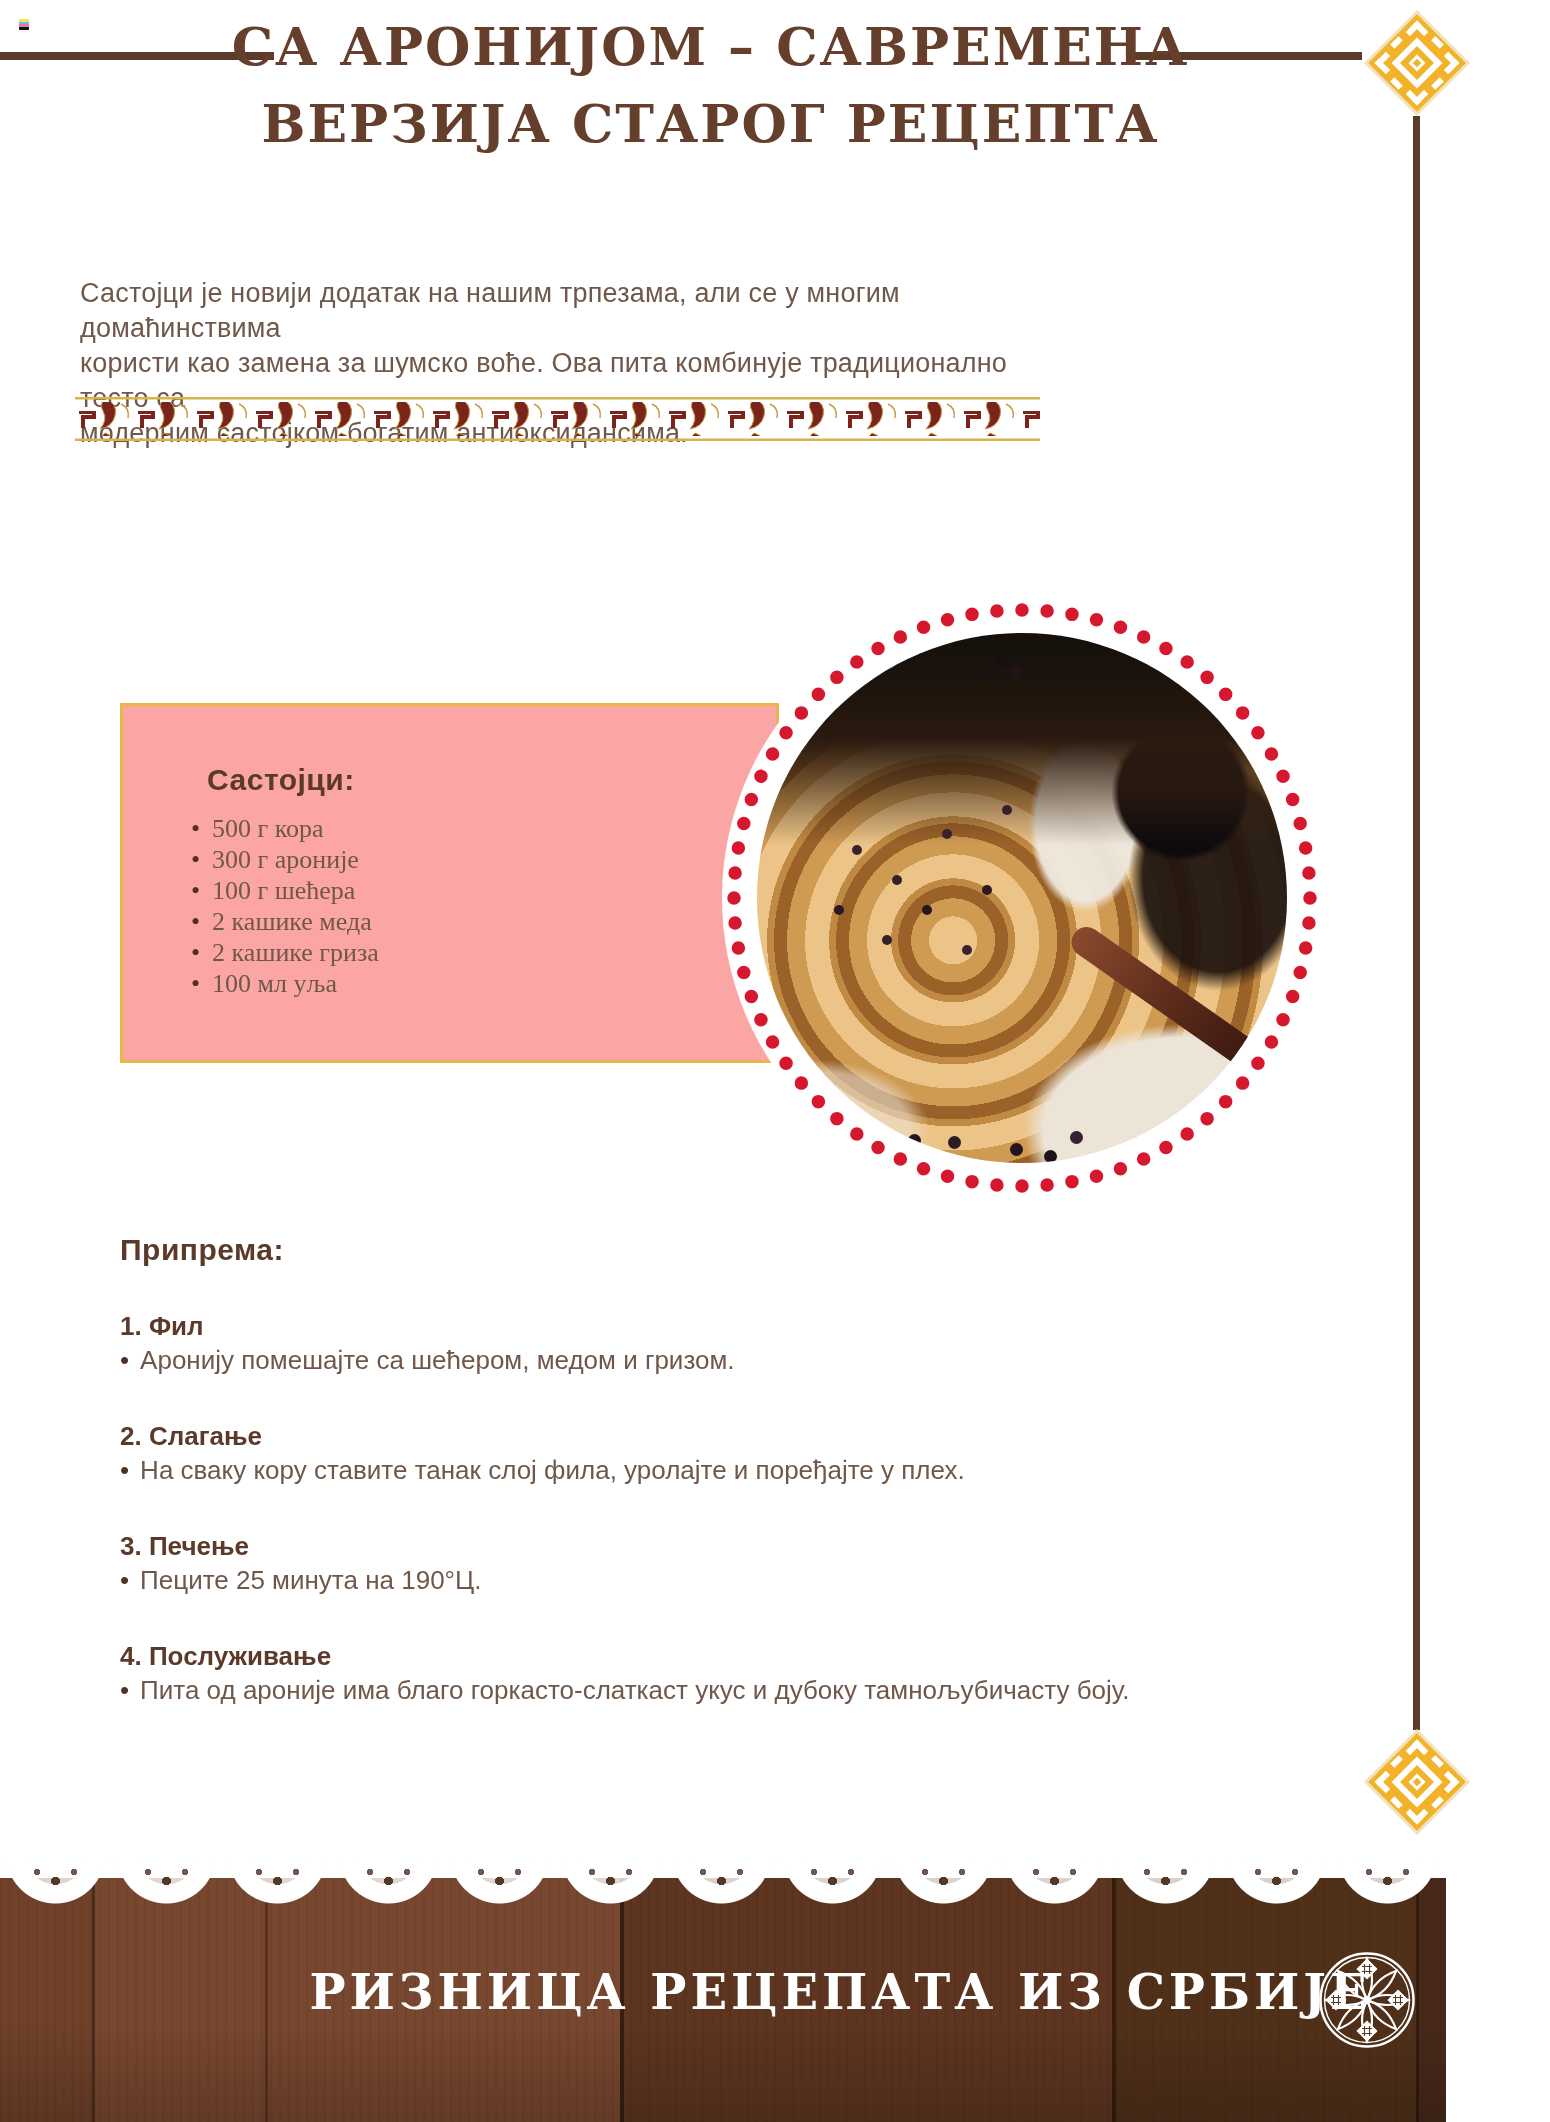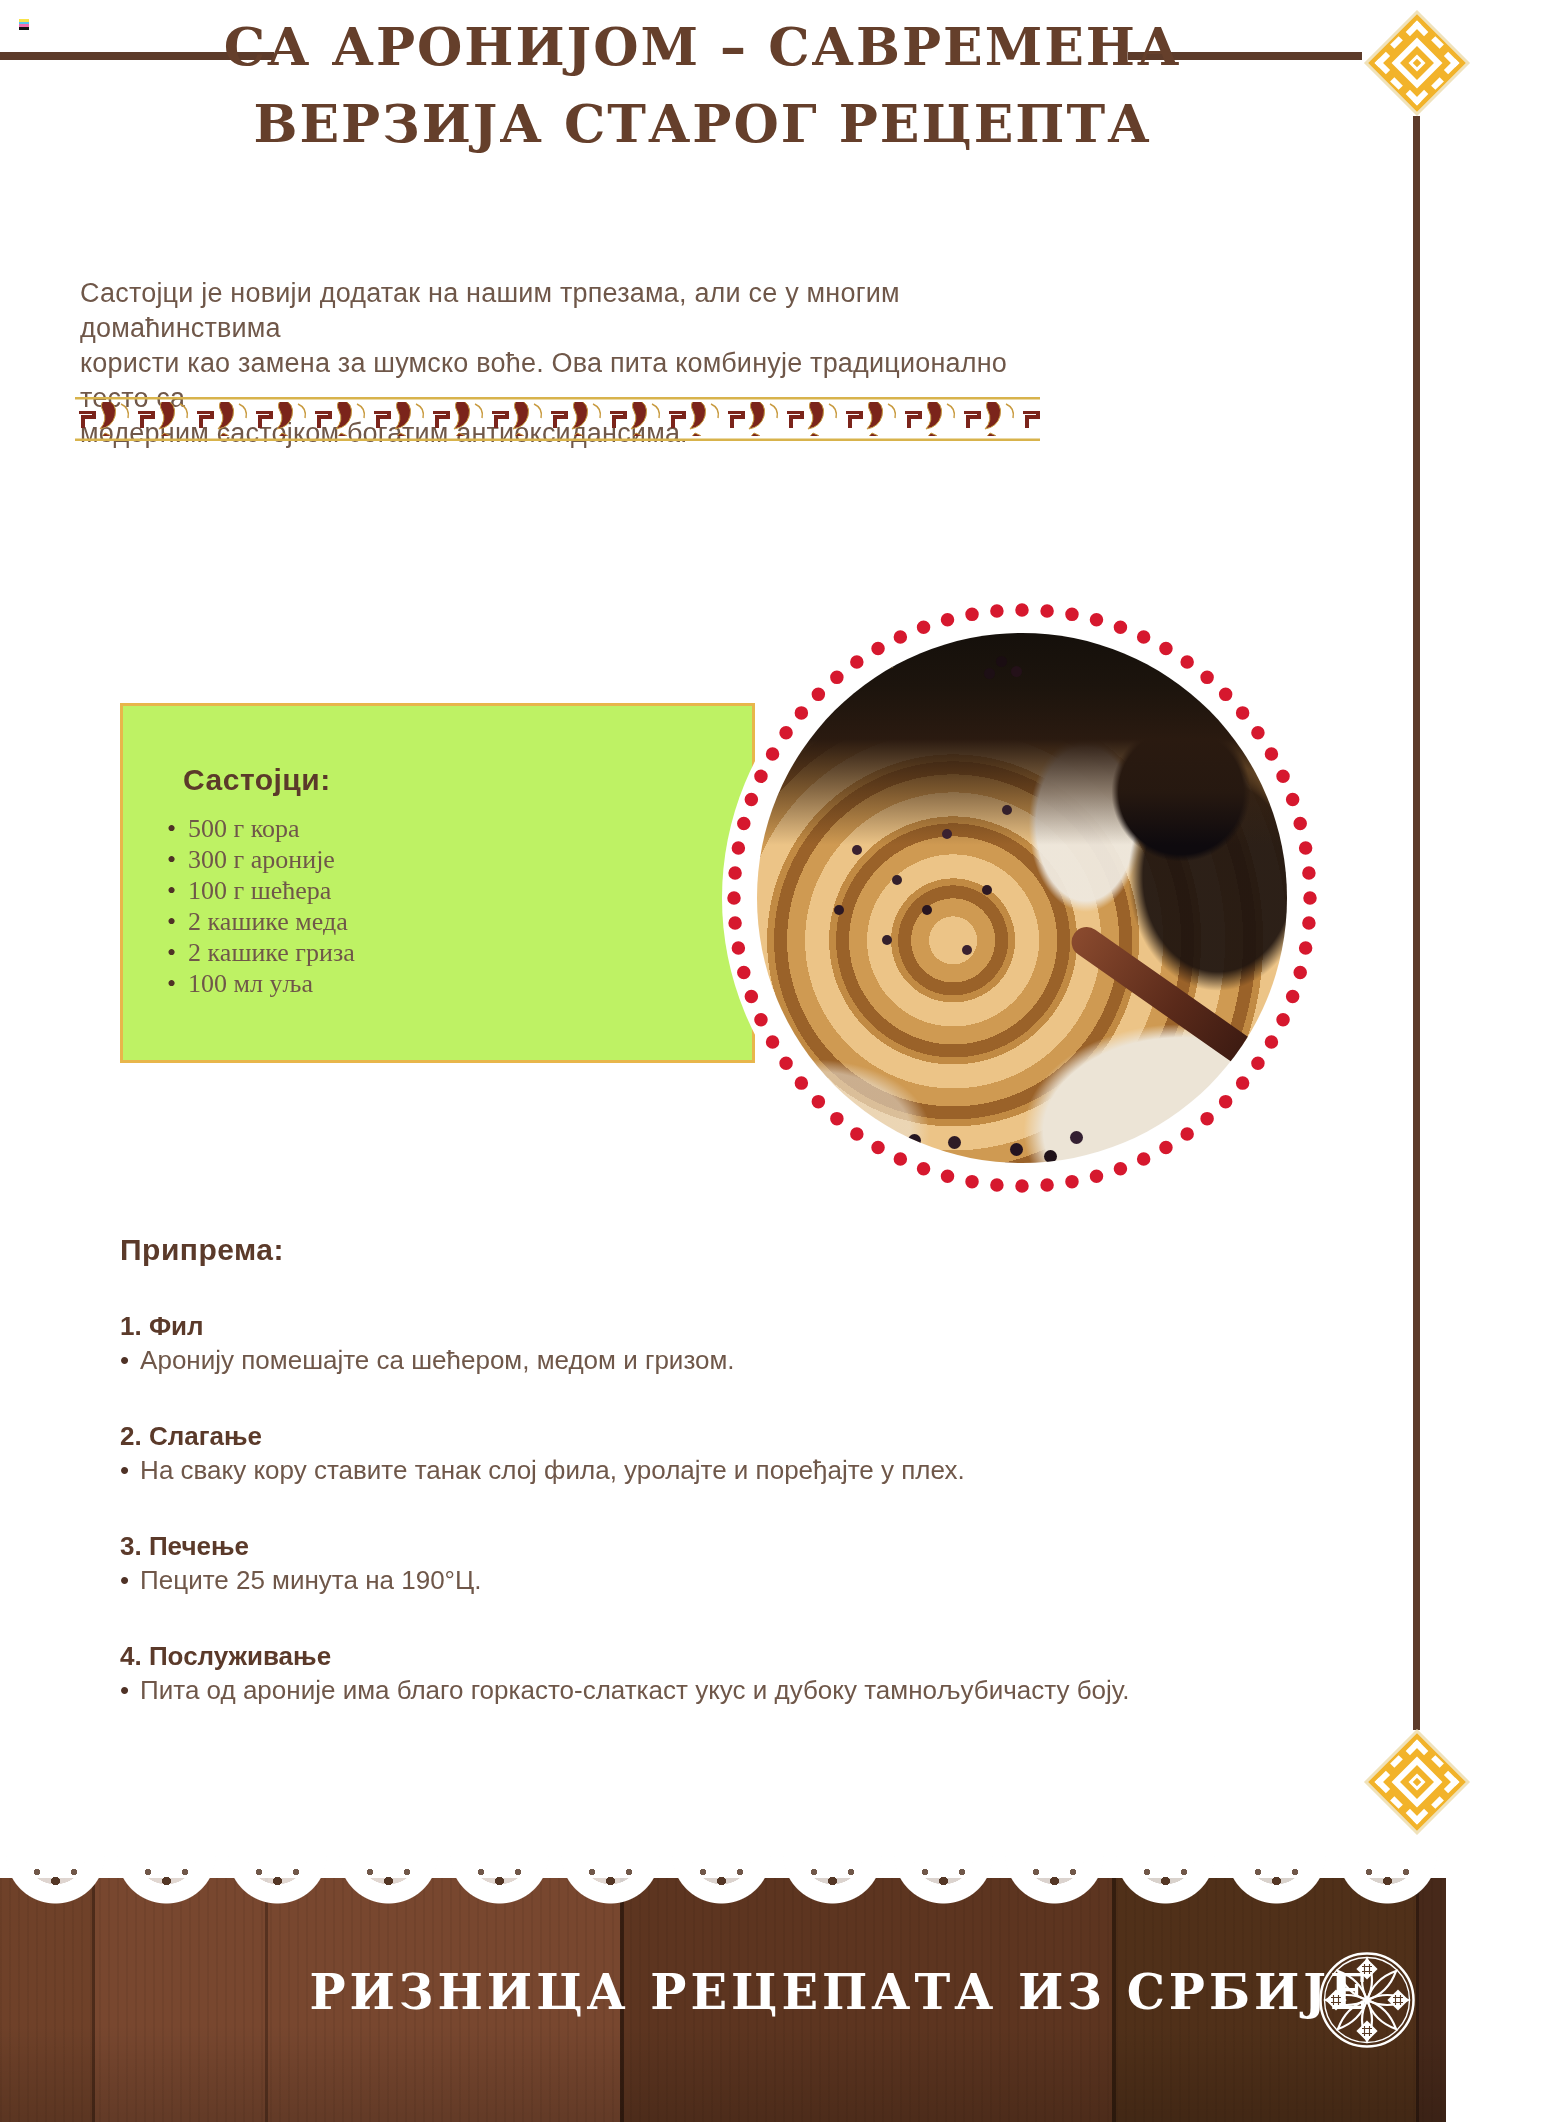--- a/index.html
+++ b/index.html
@@ -5,21 +5,21 @@
   html,body{margin:0;padding:0;background:#ffffff;}
   .page{position:relative;width:1550px;height:2122px;background:#fff;overflow:hidden;
         font-family:"Liberation Sans",sans-serif;}
 
   
   .reg-mark{position:absolute;left:19px;top:19px;width:10px;height:11px;}
   .reg-mark div{height:2.7px;}
   .rm-y{background:#f8e34a}.rm-c{background:#57c6f0}.rm-m{background:#ef6fb0}.rm-k{background:#141414}
 
   
-  .page-title{position:absolute;left:0;top:8px;width:1405px;text-align:center;
+  .page-title{position:absolute;left:8px;top:8px;width:1405px;text-align:center;
     font-family:"DejaVu Serif",serif;font-weight:700;font-size:52px;line-height:77px;
     color:#653f2b;letter-spacing:2px;}
   .dash{position:absolute;top:52px;height:8px;background:#5d3b2a;}
   .dash-left{left:0;width:274px;}
   .dash-right{left:1128px;width:234px;}
 
   
   .vline{position:absolute;left:1413px;top:116px;width:7px;height:1614px;background:#5d3b2a;}
   .diamond{position:absolute;width:112px;height:112px;}
   .diamond-top{left:1361px;top:7px;}
@@ -27,21 +27,21 @@
 
   
   .intro{position:absolute;left:80px;top:276px;width:960px;font-size:27px;line-height:35px;
     color:#6f5749;letter-spacing:.2px;}
 
   
   .divider{position:absolute;left:75px;top:396px;width:965px;height:46px;}
 
   
   .ing-box{position:absolute;left:120px;top:703px;width:629px;height:354px;
-    border:3px solid #e8b64b;background:#bef264;z-index:1;}
+    border:3px solid #e8b64b;background:#fca5a5;z-index:1;padding-left:24px;}
   .ing-h{margin:57px 0 0 60px;font-size:30px;font-weight:700;color:#5b3a2a;letter-spacing:.5px;}
   .ing-list{margin:16px 0 0 44px;padding:0;list-style:none;font-family:Liberation Serif, serif;}
   .ing-list li{font-size:26px;line-height:31px;color:#6f5749;}
   .ing-list li::before{content:"•";color:#4f3226;margin-right:12px;}
 
   
   .photo-backing{position:absolute;left:722px;top:598px;width:600px;height:600px;border-radius:50%;
     background:#fff;z-index:2;}
   .dot-ring{position:absolute;left:722px;top:598px;z-index:3;}
   .photo{position:absolute;left:757px;top:633px;width:530px;height:530px;border-radius:50%;

